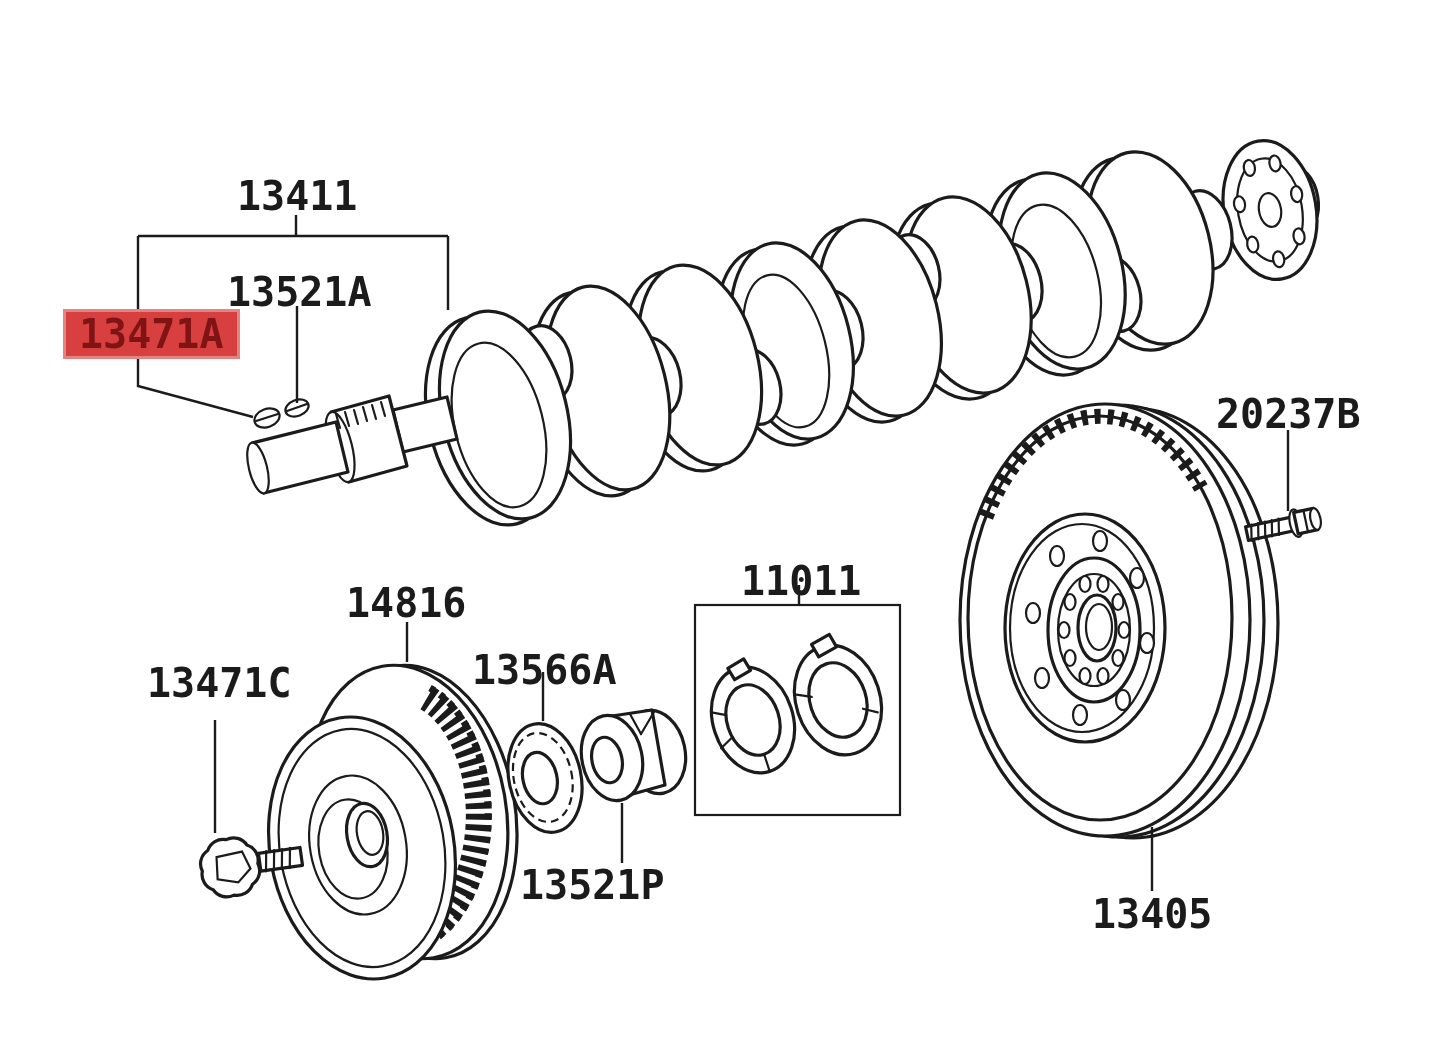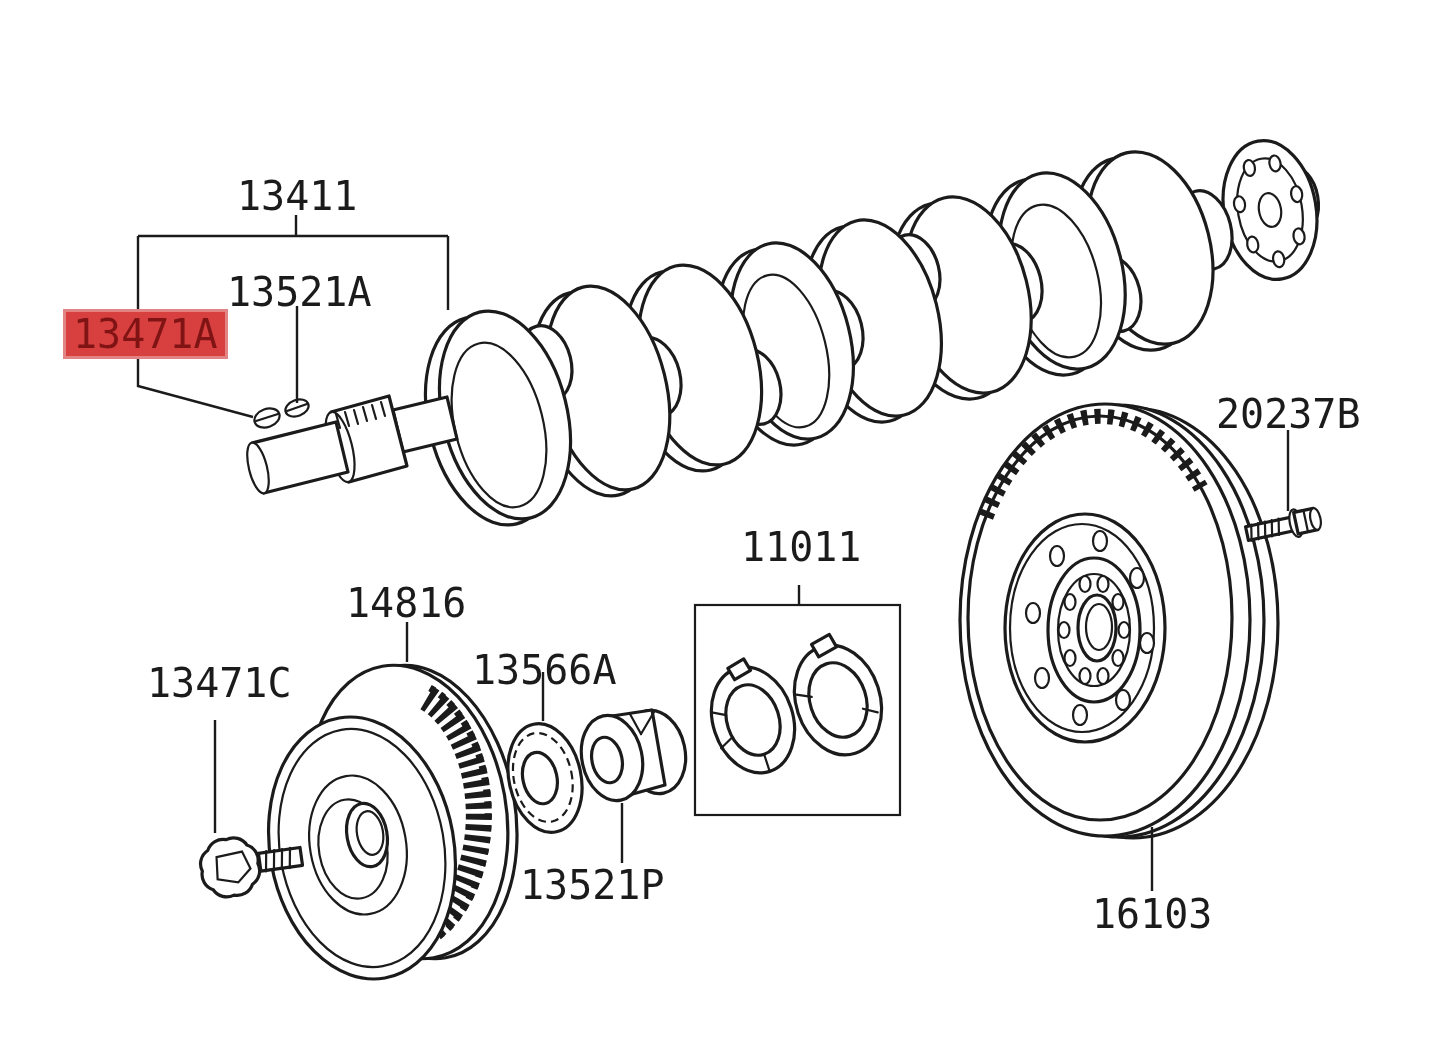--- a/index.html
+++ b/index.html
@@ -1,23 +1,23 @@
 <!DOCTYPE html>
 <html style="--page-bg: #ffffff; --line: #1b1b1b; --label-text: #1b1b1b; --highlight-bg: #d84040; --highlight-text: #801414; --highlight-border: #e28484;"><head>
 <meta charset="utf-8">
 <style>
   html,body{margin:0;padding:0;background:#fff;}
   #stage{position:relative;width:1445px;height:1056px;background:var(--page-bg,#fff);
          font-family:"DejaVu Sans Mono","Liberation Mono",monospace;overflow:hidden;}
   svg{position:absolute;left:0;top:0;}
-  .part-label{position:absolute;font-weight:400;font-size:40px;line-height:1;
+  .part-label{position:absolute;font-weight:700;font-size:40px;line-height:1;
               color:var(--label-text,#1b1b1b);white-space:nowrap;letter-spacing:0;
               cursor:pointer;user-select:none;}
   .part-label.hl{background:var(--highlight-bg,#d84040);color:var(--highlight-text,#801414);
-                 border:3px solid var(--highlight-border,#e28484);padding:2px 7px;}
+                 border:3px solid var(--highlight-border,#e28484);padding:2px 13px;}
   
   .s{fill:#fff;stroke:var(--line,#1b1b1b);stroke-width:3.2;stroke-linejoin:round;}
   .h{fill:#fff;stroke:var(--line,#1b1b1b);stroke-width:2.2;}
   .o{fill:none;stroke:var(--line,#1b1b1b);stroke-width:2.2;}
   .hx{fill:none;stroke:var(--line,#1b1b1b);stroke-width:2.2;stroke-linecap:round;}
   .ld{fill:none;stroke:var(--line,#1b1b1b);stroke-width:2.4;}
   .teeth{fill:none;stroke:var(--line,#1b1b1b);stroke-width:15;stroke-dasharray:6 7;}
   .groove{fill:none;stroke:var(--line,#1b1b1b);stroke-width:26;stroke-dasharray:6 5;}
   .groove2{fill:none;stroke:var(--line,#1b1b1b);stroke-width:7;stroke-dasharray:5 7;}
   .dashline{fill:none;stroke:var(--line,#1b1b1b);stroke-width:2.2;stroke-dasharray:8 5;}
@@ -209,20 +209,20 @@
     <path class="ld" d="M215,720 L215,833"></path>
     <path class="ld" d="M622,803 L622,863"></path>
     <path class="ld" d="M1152,827 L1152,891"></path>
   </g>
 </svg>
 
 <div class="part-label" style="left:237px;top:176px">13411</div>
 <div class="part-label" style="left:227px;top:272px">13521A</div>
 <div class="part-label hl" style="left:63px;top:309px">13471A</div>
 <div class="part-label" style="left:1216px;top:394px">20237B</div>
-<div class="part-label" style="left:741px;top:527px">11011</div>
+<div class="part-label" style="left:741px;top:561px">11011</div>
 <div class="part-label" style="left:346px;top:583px">14816</div>
 <div class="part-label" style="left:472px;top:650px">13566A</div>
 <div class="part-label" style="left:147px;top:663px">13471C</div>
 <div class="part-label" style="left:520px;top:865px">13521P</div>
-<div class="part-label" style="left:1092px;top:894px">16103</div>
+<div class="part-label" style="left:1092px;top:894px">13405</div>
 
 </div>
 
 </body></html>

